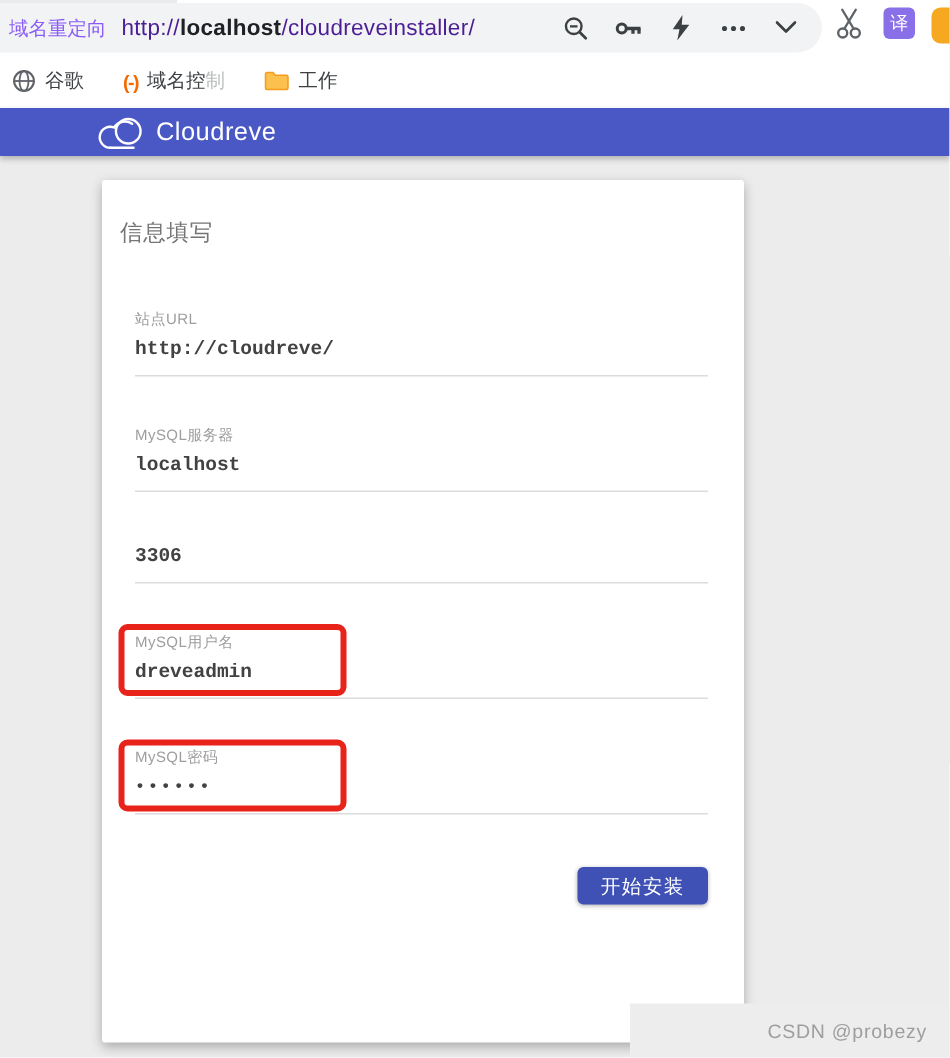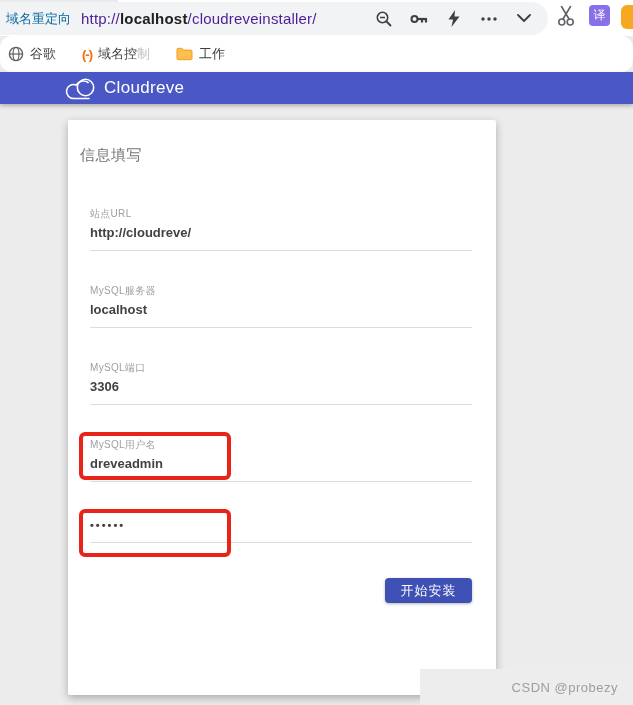--- a/index.html
+++ b/index.html
@@ -14,40 +14,40 @@
   .toolbar {
     position:absolute; top:0; left:0; width:633px; height:36px;
     background:#ffffff;
   }
   .toolbar .tabnotch { position:absolute; top:0; left:0; width:118px; height:4px; background:#e9eaec; }
   .addressbar {
     position:absolute; top:2px; left:-20px; width:568px; height:33px;
     background:#f1f3f4; border-radius:0 17px 17px 0;
     display:flex; align-items:center; padding-left:26px;
   }
-  .redirect-label { color:#0369a1; font-size:13px; margin-right:10px; white-space:nowrap; }
+  .redirect-label { color:#8b5cf6; font-size:13px; margin-right:10px; white-space:nowrap; }
   .url { font-size:15px; white-space:nowrap; letter-spacing:.2px; }
   .url .dim { color:#4c1d95; }
   .url .host { color:#202124; font-weight:700; }
   .addr-icons { display:flex; align-items:center; gap:15px; margin-left:auto; margin-right:14px; }
   .addr-icons svg, .out-icons svg { display:block; }
   .icon-btn { width:20px; height:20px; display:flex; align-items:center; justify-content:center; cursor:pointer; }
   .out-icons { position:absolute; top:5px; left:556px; display:flex; align-items:center; gap:13px; }
   .translate-badge {
     width:21px; height:21px; border-radius:4px; background:#8a70e8;
     color:#fff; font-size:12px; display:flex; align-items:center; justify-content:center;
   }
   .corner-ext {
     position:absolute; top:5px; right:-12px; width:24px; height:24px;
     background:#f6a821; border-radius:6px;
   }
   
   .bookmarks {
     position:absolute; top:36px; left:0; width:633px; height:36px;
-    background:#ffffff; display:flex; align-items:center; padding-left:8px; gap:26px;border-radius:12px;
+    background:#ffffff; display:flex; align-items:center; padding-left:8px; gap:26px;
   }
   .bookmark { display:flex; align-items:center; gap:6px; font-size:13px; color:#3c4043; cursor:pointer; }
   .bm-brackets { color:#f66a00; font-weight:700; font-size:13px; letter-spacing:-1px; }
   .fade-last { opacity:1; }
   .fade-tail { opacity:.35; }
   
   .appheader {
     position:absolute; top:72px; left:0; width:633px; height:32px;
     background:#4a58c5; display:flex; align-items:center;
     box-shadow:0 2px 4px rgba(0,0,0,.25);
@@ -60,21 +60,21 @@
     background:#fff; border-radius:2px;
     box-shadow:0 3px 8px rgba(0,0,0,.28);
     padding:26px 24px 0 12px;
   }
   .card-title { color:#757575; font-size:15px; letter-spacing:.5px; }
   .fields { margin-top:44px; padding-left:10px; }
   .field { position:relative; margin-bottom:35px; }
   .field-label { display:block; font-size:10px; color:#9e9e9e; line-height:10px; margin-bottom:6px; letter-spacing:.3px; }
   .field-value {
     font-size:13px; color:#424242; font-weight:700; line-height:16px;
-    padding-bottom:9px; border-bottom:1px solid #dcdcdc; cursor:text;
+    padding-bottom:9px; border-bottom:1px solid #dcdcdc; cursor:text;font-family:Liberation Mono, monospace;
   }
   .field-value.masked { letter-spacing:2px; font-size:11px; line-height:16px; }
   .redbox {
     position:absolute; left:-11px; top:-8px; width:152px; height:48px;
     border:4px solid #e8231a; border-radius:6px; pointer-events:none;
   }
   .actions { display:flex; justify-content:flex-end; margin-top:26px; }
   .submit-btn {
     min-width:87px; height:25px; background:#3f51b5; color:#fff;
     font-size:13px; border:none; border-radius:4px; cursor:pointer;
@@ -186,32 +186,32 @@
       <span class="field-label">站点URL</span>
       <div class="field-value">http://cloudreve/</div>
     </div>
 
     <div class="field">
       <span class="field-label">MySQL服务器</span>
       <div class="field-value">localhost</div>
     </div>
 
     <div class="field">
-      <span class="field-label">MySQL端口</span>
       <div class="field-value">3306</div>
     </div>
 
     <div class="field">
       <div class="redbox"></div>
       <span class="field-label">MySQL用户名</span>
       <div class="field-value">dreveadmin</div>
     </div>
 
     <div class="field">
       <div class="redbox"></div>
+      <span class="field-label">MySQL密码</span>
       <div class="field-value masked">••••••</div>
     </div>
 
 
   </div>
   <div class="actions">
     <button class="submit-btn">开始安装</button>
   </div>
 </div>
 

